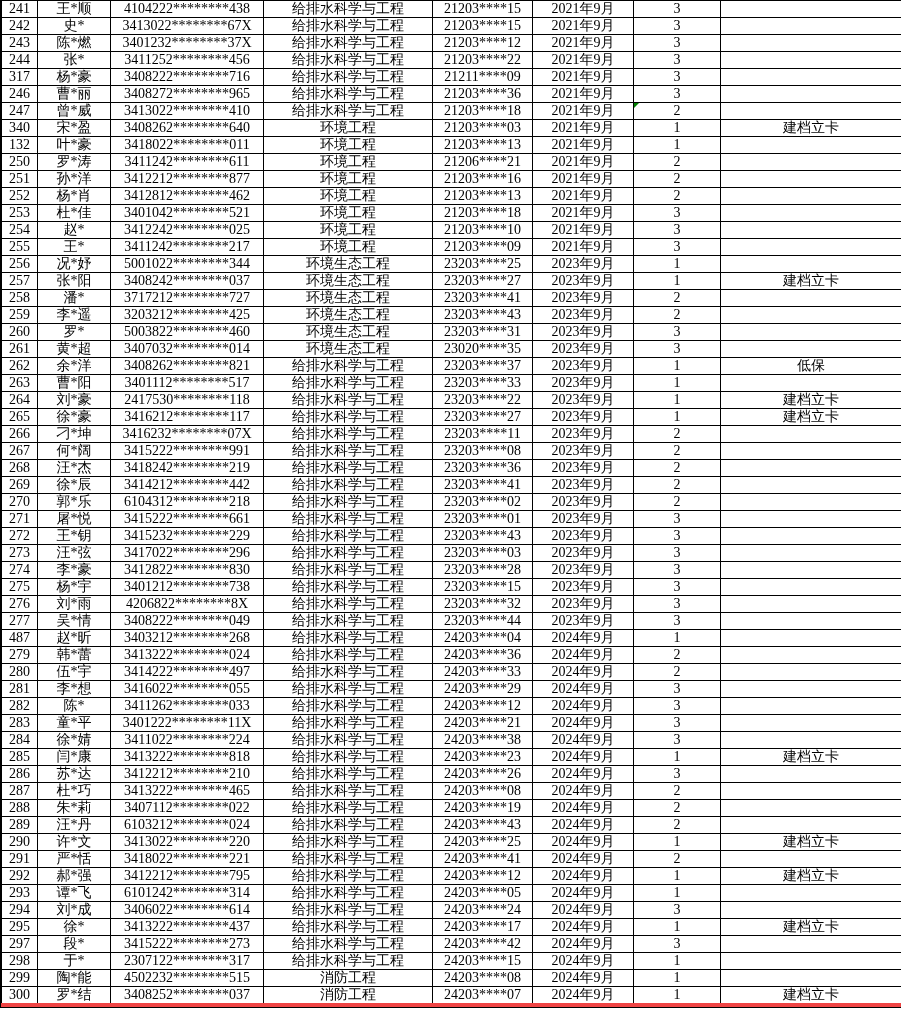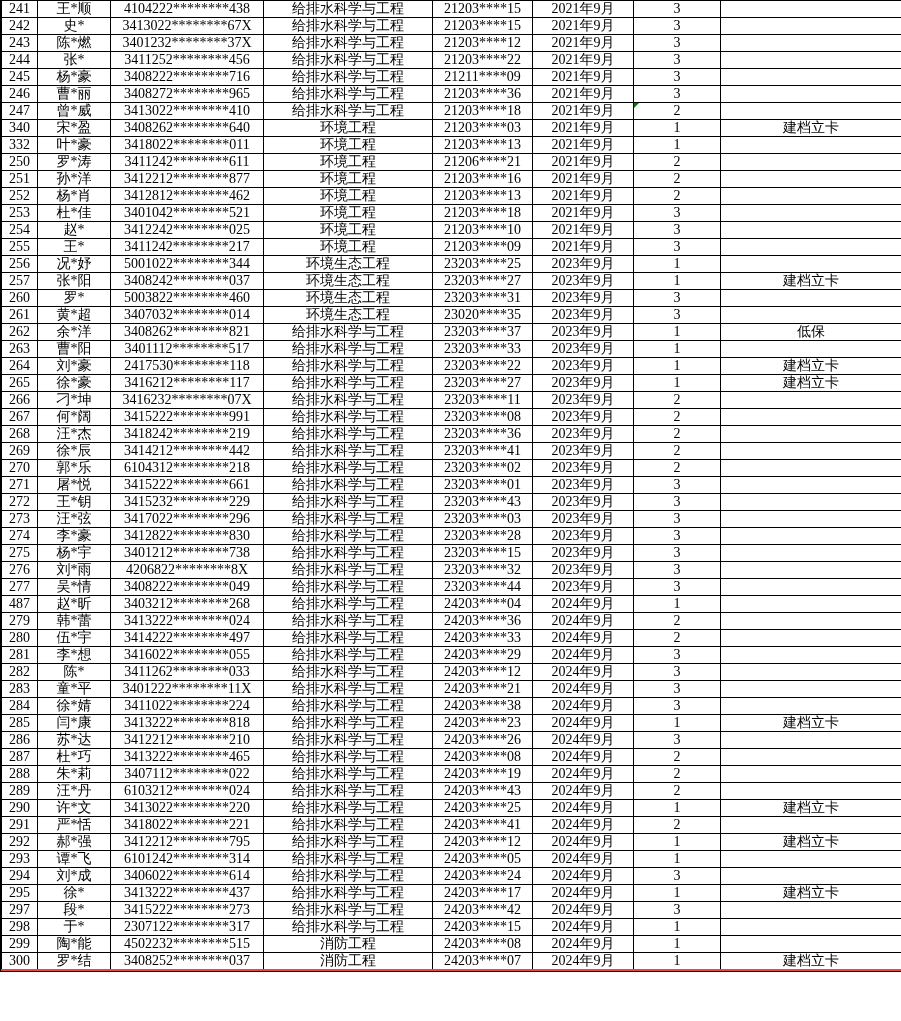--- a/index.html
+++ b/index.html
@@ -15,21 +15,21 @@
   .sheet {
     width: 901px;
     border-left: 1px solid #000;
     border-bottom: 1px solid #000;
     box-sizing: border-box;
   }
   table.grid {
     border-collapse: collapse;
     table-layout: fixed;
     width: 900px;
-    border-bottom: 2px solid #ef4444;
+    border-bottom: 4px solid #ef4444;
   }
   table.grid td {
     border: 1px solid #000;
     height: 16px;
     padding: 0;
     margin: 0;
     text-align: center;
     vertical-align: middle;
     font-family: "Liberation Serif", "DejaVu Serif", serif;
     font-size: 14px;
@@ -107,21 +107,21 @@
           <td class="col-index">244</td>
           <td class="col-name">张*</td>
           <td class="col-id_number">3411252********456</td>
           <td class="col-major">给排水科学与工程</td>
           <td class="col-student_no">21203****22</td>
           <td class="col-enroll_date">2021年9月</td>
           <td class="col-grade">3</td>
           <td class="col-status"></td>
         </tr>
         <tr>
-          <td class="col-index">245</td>
+          <td class="col-index">317</td>
           <td class="col-name">杨*豪</td>
           <td class="col-id_number">3408222********716</td>
           <td class="col-major">给排水科学与工程</td>
           <td class="col-student_no">21211****09</td>
           <td class="col-enroll_date">2021年9月</td>
           <td class="col-grade">3</td>
           <td class="col-status"></td>
         </tr>
         <tr>
           <td class="col-index">246</td>
@@ -147,21 +147,21 @@
           <td class="col-index">340</td>
           <td class="col-name">宋*盈</td>
           <td class="col-id_number">3408262********640</td>
           <td class="col-major">环境工程</td>
           <td class="col-student_no">21203****03</td>
           <td class="col-enroll_date">2021年9月</td>
           <td class="col-grade">1</td>
           <td class="col-status">建档立卡</td>
         </tr>
         <tr>
-          <td class="col-index">332</td>
+          <td class="col-index">132</td>
           <td class="col-name">叶*豪</td>
           <td class="col-id_number">3418022********011</td>
           <td class="col-major">环境工程</td>
           <td class="col-student_no">21203****13</td>
           <td class="col-enroll_date">2021年9月</td>
           <td class="col-grade">1</td>
           <td class="col-status"></td>
         </tr>
         <tr>
           <td class="col-index">250</td>
@@ -237,20 +237,40 @@
           <td class="col-index">257</td>
           <td class="col-name">张*阳</td>
           <td class="col-id_number">3408242********037</td>
           <td class="col-major">环境生态工程</td>
           <td class="col-student_no">23203****27</td>
           <td class="col-enroll_date">2023年9月</td>
           <td class="col-grade">1</td>
           <td class="col-status">建档立卡</td>
         </tr>
         <tr>
+          <td class="col-index">258</td>
+          <td class="col-name">潘*</td>
+          <td class="col-id_number">3717212********727</td>
+          <td class="col-major">环境生态工程</td>
+          <td class="col-student_no">23203****41</td>
+          <td class="col-enroll_date">2023年9月</td>
+          <td class="col-grade">2</td>
+          <td class="col-status"></td>
+        </tr>
+        <tr>
+          <td class="col-index">259</td>
+          <td class="col-name">李*遥</td>
+          <td class="col-id_number">3203212********425</td>
+          <td class="col-major">环境生态工程</td>
+          <td class="col-student_no">23203****43</td>
+          <td class="col-enroll_date">2023年9月</td>
+          <td class="col-grade">2</td>
+          <td class="col-status"></td>
+        </tr>
+        <tr>
           <td class="col-index">260</td>
           <td class="col-name">罗*</td>
           <td class="col-id_number">5003822********460</td>
           <td class="col-major">环境生态工程</td>
           <td class="col-student_no">23203****31</td>
           <td class="col-enroll_date">2023年9月</td>
           <td class="col-grade">3</td>
           <td class="col-status"></td>
         </tr>
         <tr>

